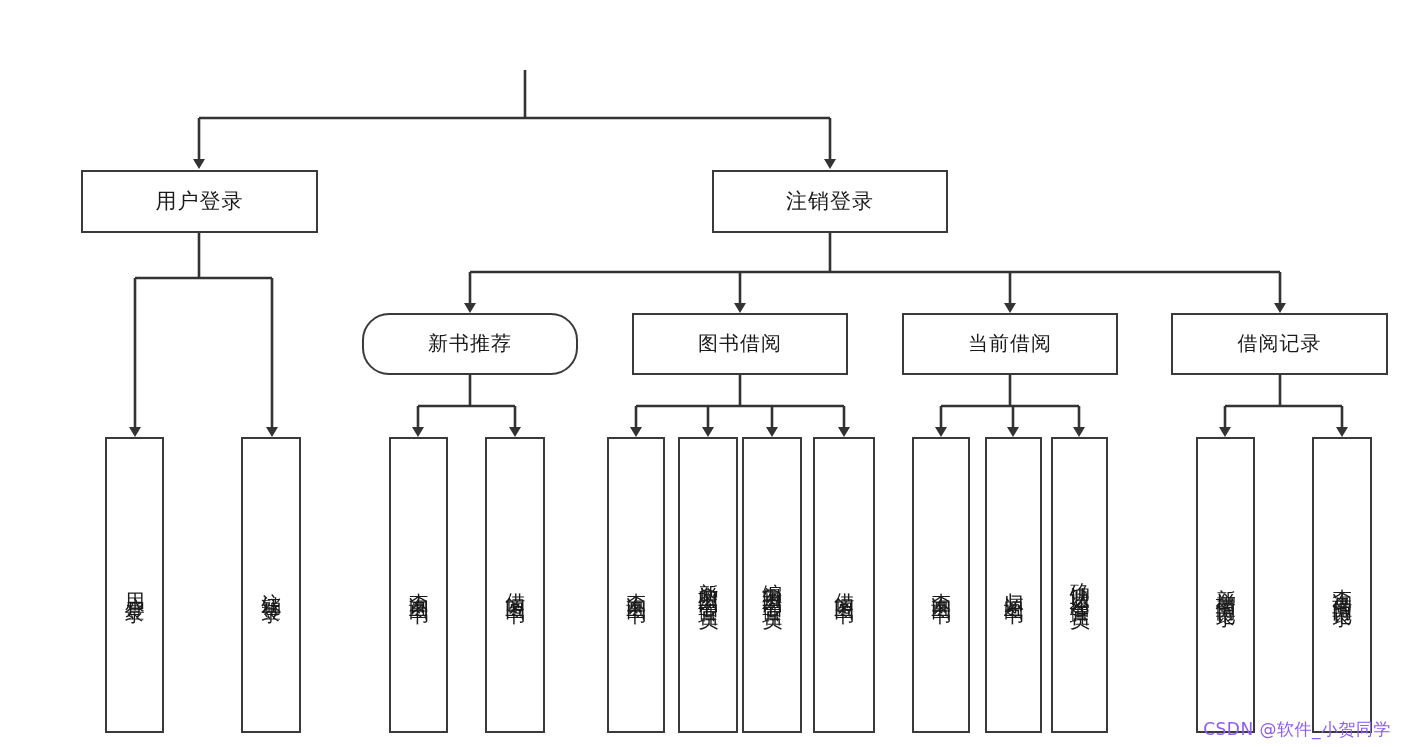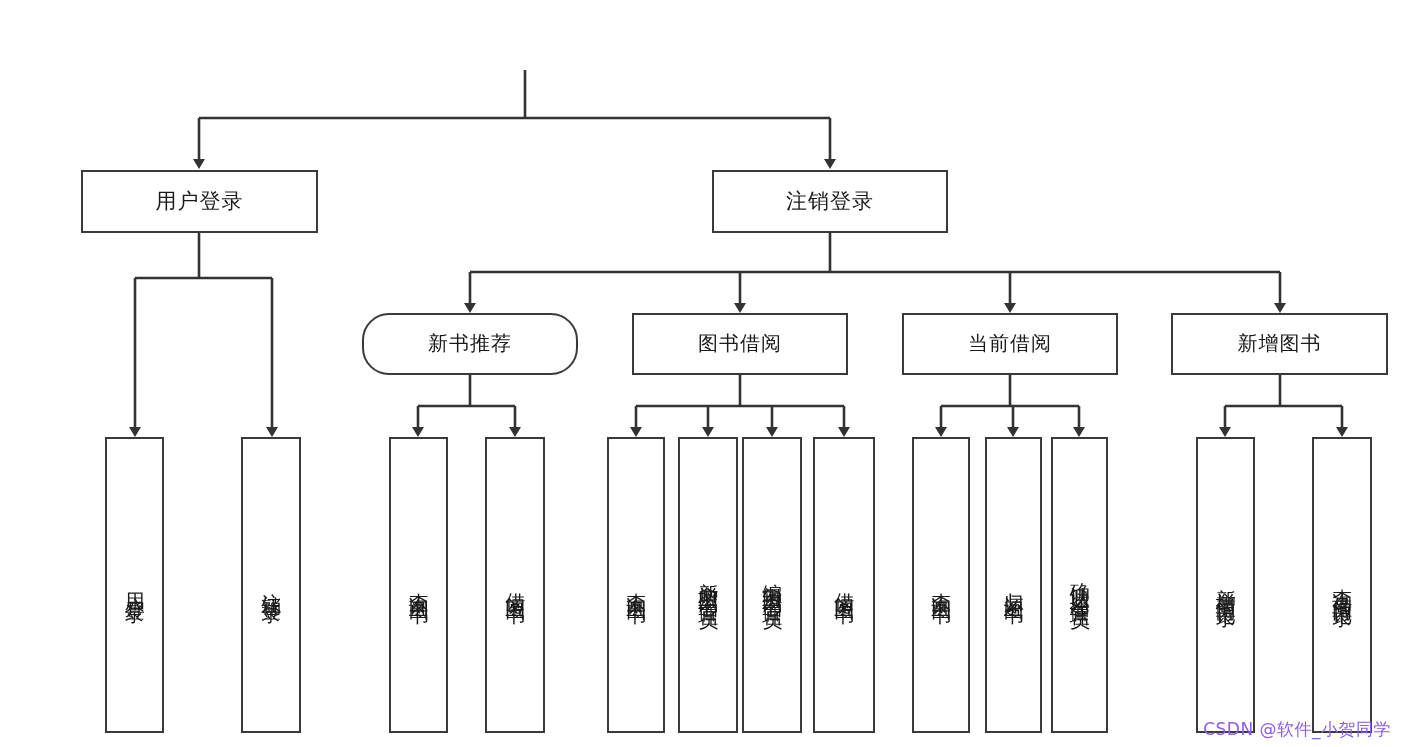--- a/index.html
+++ b/index.html
@@ -135,21 +135,21 @@
   <div class="node l2" style="left:362px;top:313px;width:216px;height:62px;border-radius:27px;">
     <span>新书推荐</span>
   </div>
   <div class="node l2" style="left:902px;top:313px;width:216px;height:62px;">
     <span>当前借阅</span>
   </div>
   <div class="node l2" style="left:632px;top:313px;width:216px;height:62px;">
     <span>图书借阅</span>
   </div>
   <div class="node l2" style="left:1171px;top:313px;width:217px;height:62px;">
-    <span>新增图书</span>
+    <span>借阅记录</span>
   </div>
 
   <div class="node leaf" style="left:105px;top:437px;width:59px;height:296px;">
     <span class="vtext">用户登录</span>
   </div>
   <div class="node leaf" style="left:241px;top:437px;width:60px;height:296px;">
     <span class="vtext">注销登录</span>
   </div>
 
   <div class="node leaf" style="left:389px;top:437px;width:59px;height:296px;">

